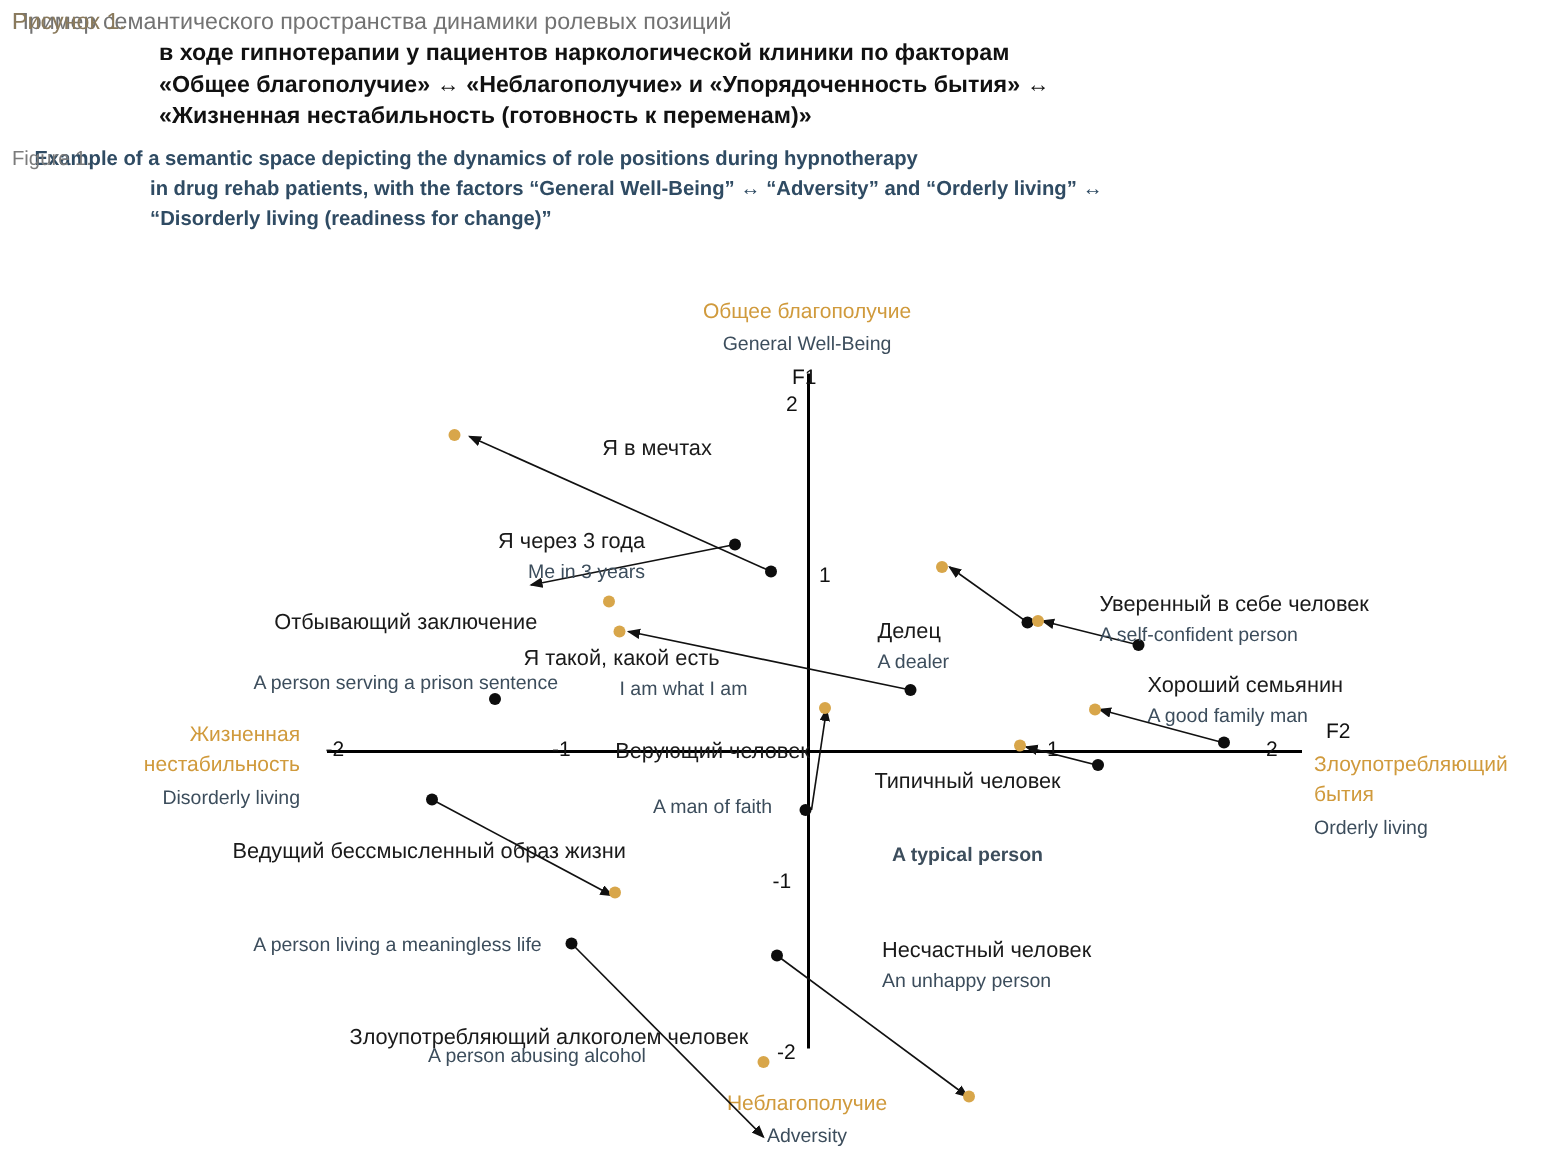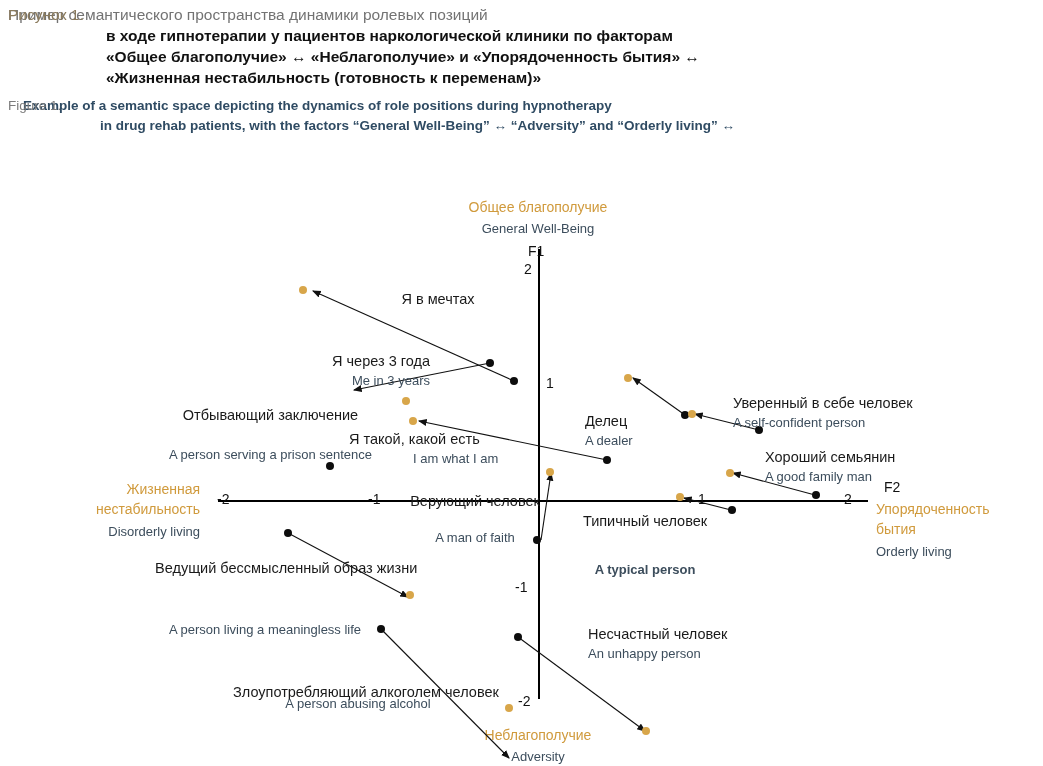--- a/index.html
+++ b/index.html
@@ -80,40 +80,41 @@
     <span class="lbl">Рисунок 1.</span>
     <span class="txt">Пример семантического пространства динамики ролевых позиций</span>
     <span class="line2">в ходе гипнотерапии у пациентов наркологической клиники по факторам</span>
     <span class="line3">«Общее благополучие» ↔ «Неблагополучие» и «Упорядоченность бытия» ↔</span>
     <span class="line4">«Жизненная нестабильность (готовность к переменам)»</span>
   </div>
   <div class="cap-en">
     <span class="lbl">Figure 1.</span>
     <span class="txt">Example of a semantic space depicting the dynamics of role positions during hypnotherapy</span>
     <span class="line2">in drug rehab patients, with the factors “General Well-Being” ↔ “Adversity” and “Orderly living” ↔</span>
+    <span class="line3">“Disorderly living (readiness for change)”</span>
   </div>
 </div>
 
 <div class="plot">
 
   <div class="axis ax-v"></div>
   <div class="axis ax-h"></div>
 
   <div class="lbl t-or center" style="left:438px;top:14px;width:200px;">Общее благополучие</div>
   <div class="lbl t-or-en center" style="left:438px;top:36px;width:200px;">General Well-Being</div>
   <div class="lbl axname" style="left:528px;top:58px;">F1</div>
 
   <div class="lbl t-or center" style="left:438px;top:542px;width:200px;">Неблагополучие</div>
   <div class="lbl t-or-en center" style="left:438px;top:564px;width:200px;">Adversity</div>
 
   <div class="lbl t-or right" style="left:0px;top:316px;width:200px;">нестабильность</div>
   <div class="lbl t-or right" style="left:0px;top:296px;width:200px;">Жизненная</div>
   <div class="lbl t-or-en right" style="left:0px;top:339px;width:200px;">Disorderly living</div>
 
-  <div class="lbl t-or" style="left:876px;top:316px;">Упорядоченность</div>
+  <div class="lbl t-or" style="left:876px;top:316px;">Злоупотребляющий</div>
   <div class="lbl t-or" style="left:876px;top:336px;">бытия</div>
   <div class="lbl t-or-en" style="left:876px;top:359px;">Orderly living</div>
   <div class="lbl axname" style="left:884px;top:294px;">F2</div>
 
   <div class="lbl tick" style="left:524px;top:76px;">2</div>
   <div class="lbl tick" style="left:546px;top:190px;">1</div>
   <div class="lbl tick" style="left:515px;top:394px;">-1</div>
   <div class="lbl tick" style="left:518px;top:508px;">-2</div>
 
   <div class="lbl tick" style="left:217px;top:306px;">-2</div>

